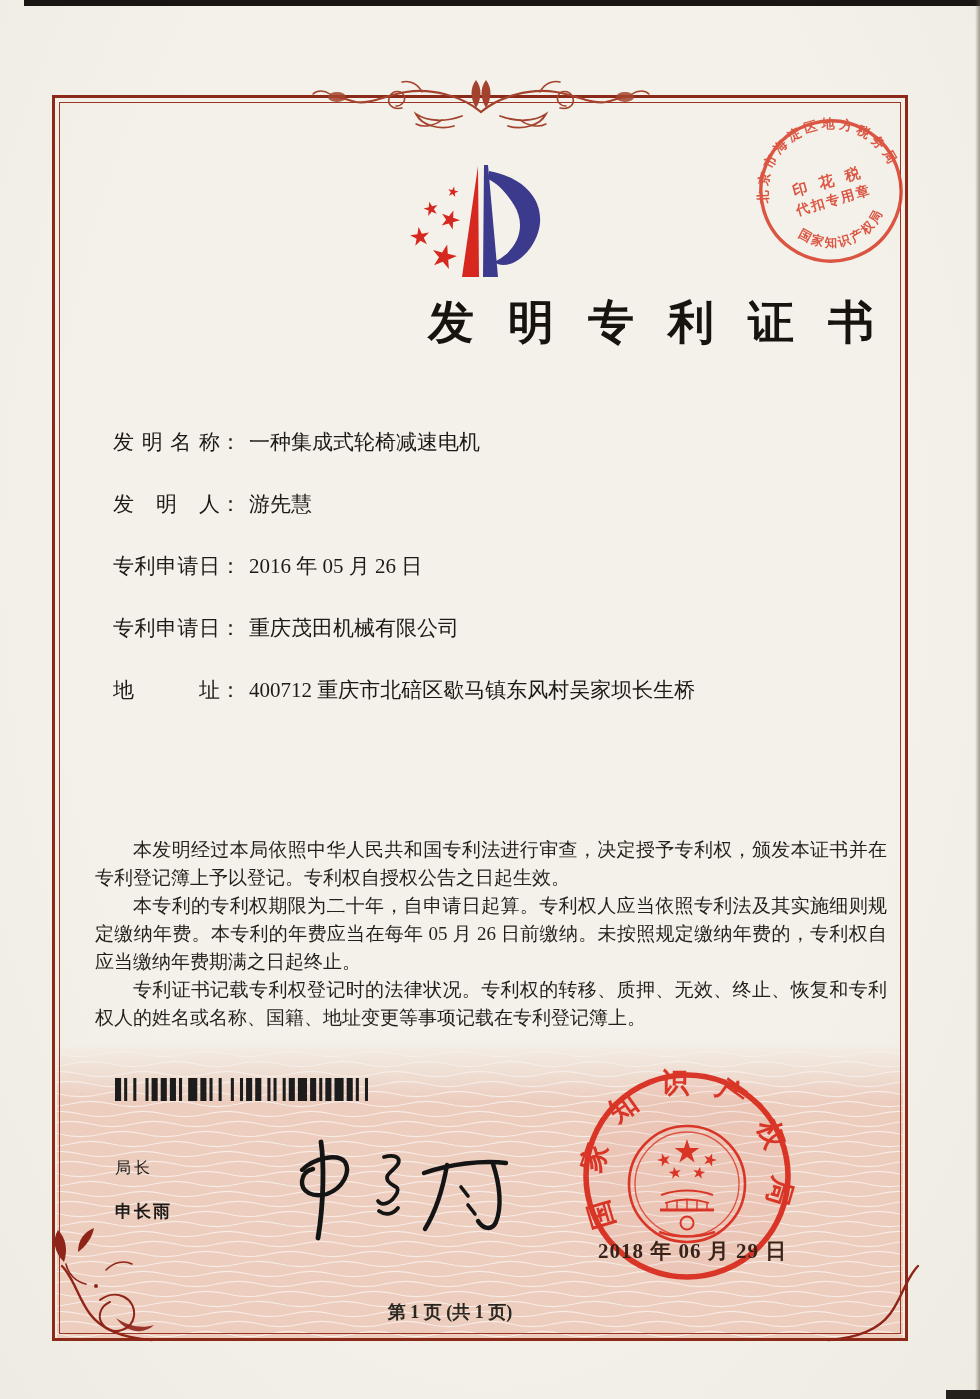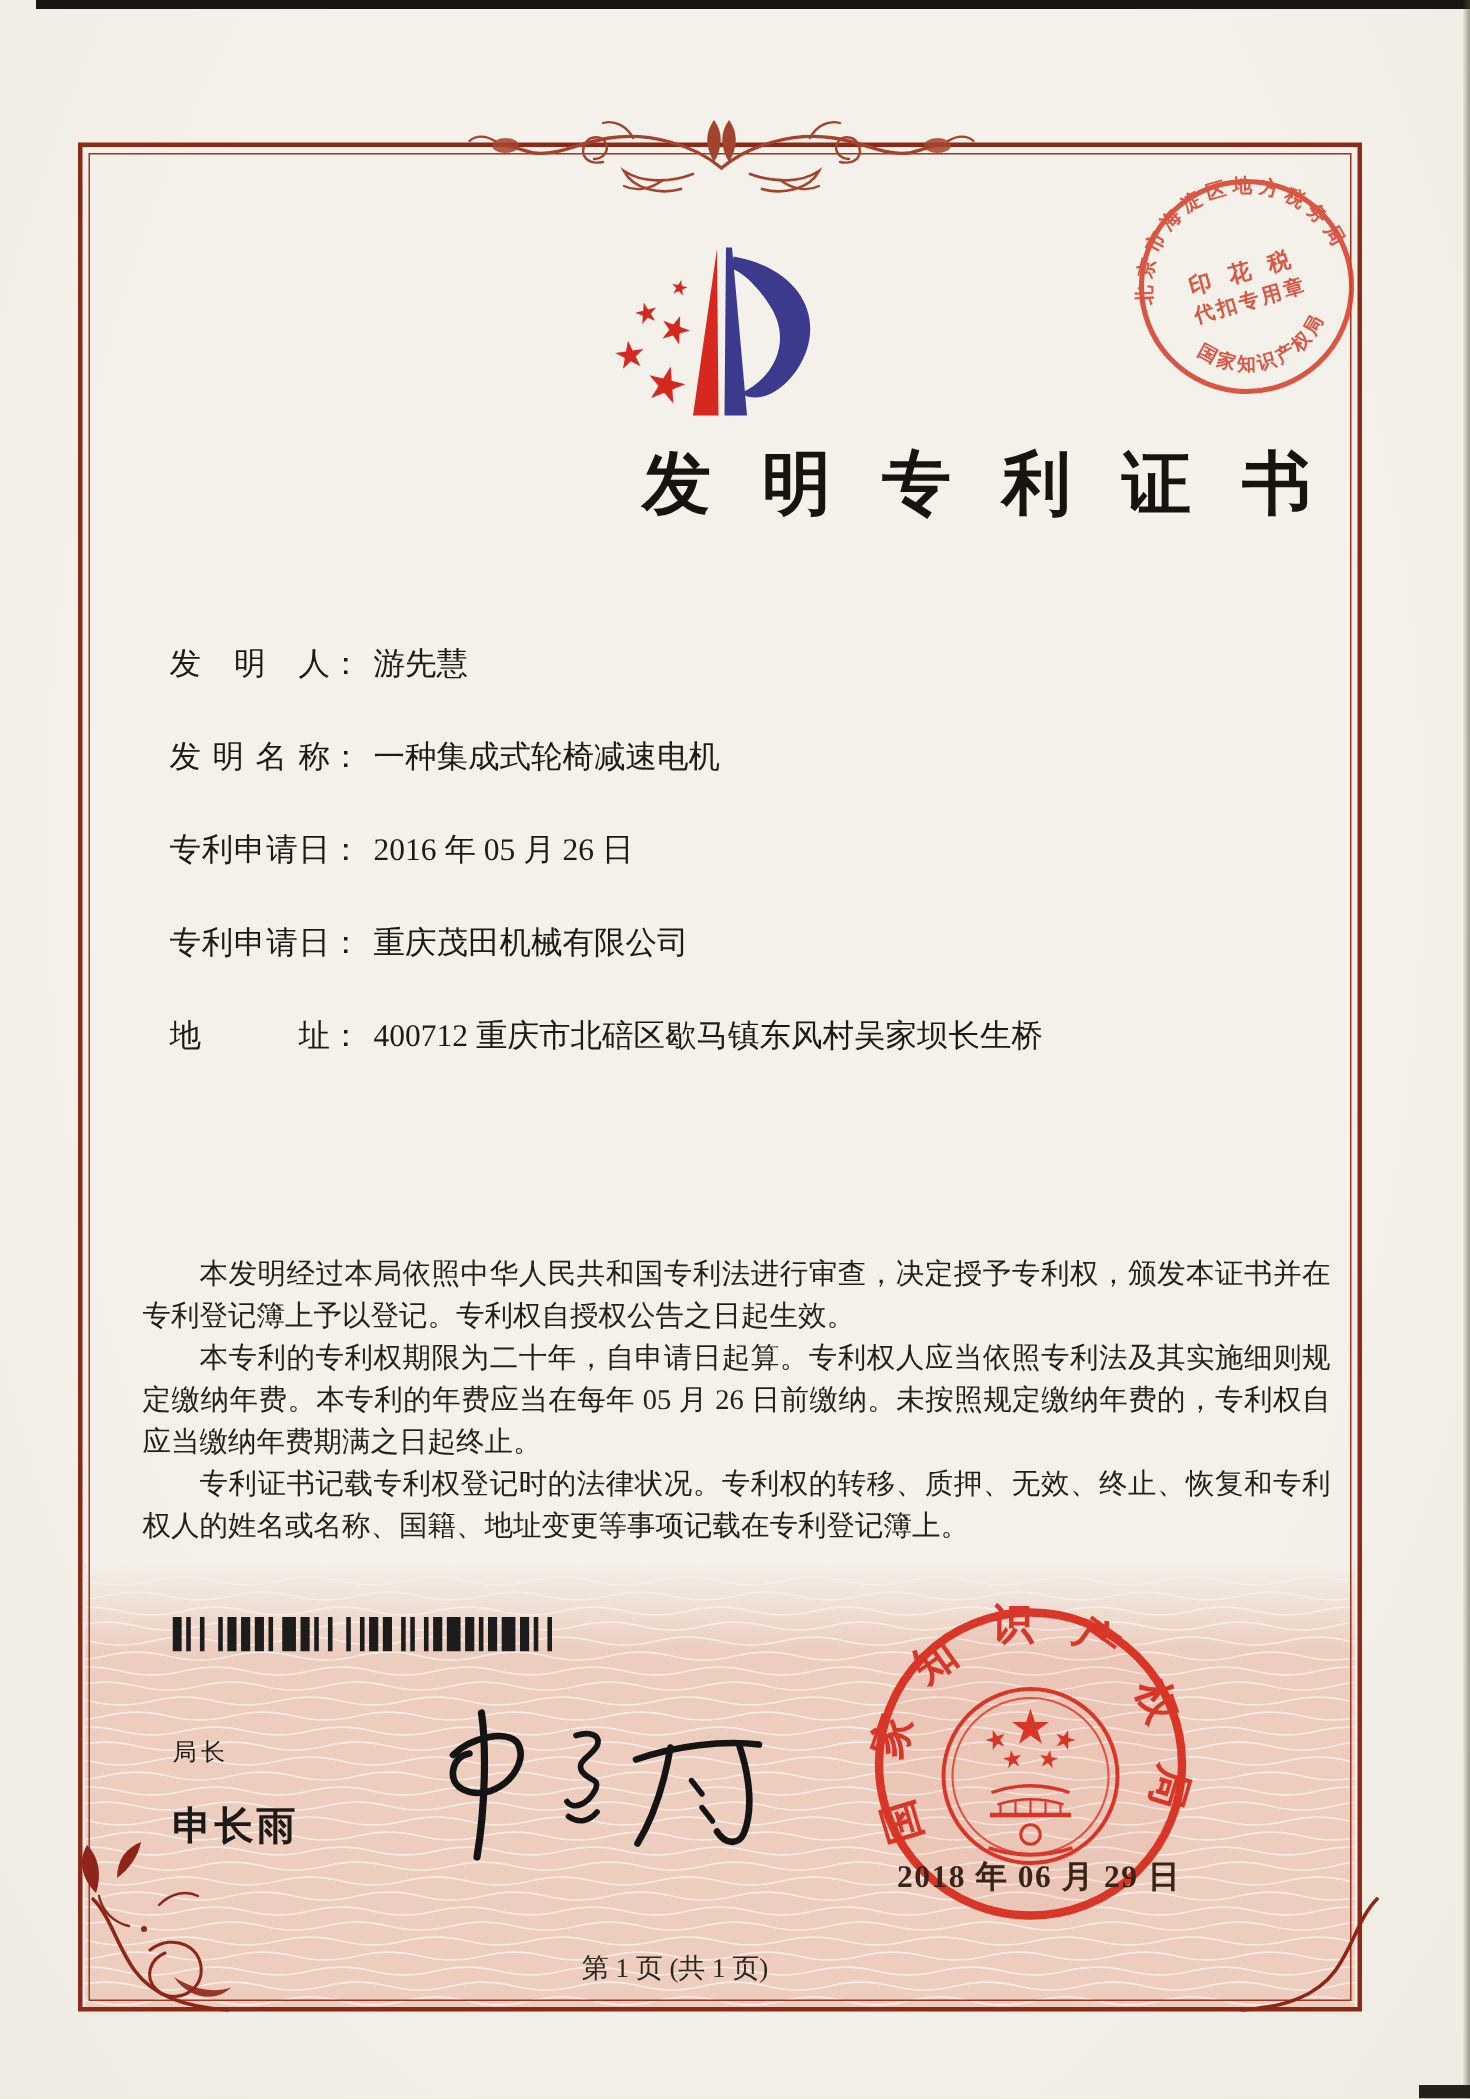--- a/index.html
+++ b/index.html
@@ -29,24 +29,24 @@
   .fields{left:113px;top:428px;width:800px;font-size:21px;color:#1d1a16;}
   .frow{position:relative;height:62px;}
   .flabel{display:inline-block;width:107px;text-align:justify;text-align-last:justify;vertical-align:top;}
   .fcolon{display:inline-block;margin-right:8px;}
   .fright{position:absolute;left:372px;top:0;}
   .paras{left:95px;top:836px;width:792px;font-size:19px;line-height:28px;
          text-align:justify;color:#241f1a;}
   .paras p{margin:0;text-indent:2em;}
   .director-t{left:115px;top:1158px;font-size:16px;font-weight:400;color:#1c1916;
       font-family:"Liberation Sans","DejaVu Sans",sans-serif;letter-spacing:3px;}
-  .director-n{left:115px;top:1200px;font-size:26px;font-weight:600;color:#1c1916;
+  .director-n{left:115px;top:1200px;font-size:17px;font-weight:600;color:#1c1916;
       font-family:"Liberation Sans","DejaVu Sans",sans-serif;letter-spacing:2px;}
   .sealdate{left:598px;top:1237px;font-size:21px;color:#3a241a;letter-spacing:1px;font-weight:600;}
-  .footer{left:52px;right:132px;top:1300px;text-align:center;font-size:18px;color:#2a2620;}
+  .footer{left:52px;right:132px;top:1300px;text-align:center;font-size:18px;color:#2a2620;font-weight:bold;}
   .barcode{left:115px;top:1078px;width:253px;height:23px;}
   svg{display:block;}
 </style>
 </head>
 <body>
 
 <div class="page">
 
   <div class="abs scan-top"></div>
   <div class="abs scan-right"></div>
@@ -144,24 +144,24 @@
       </text>
       <text x="0" y="-5" font-size="15" font-weight="700" text-anchor="middle" letter-spacing="4">印 花 税</text>
       <text x="0" y="14" font-size="13.5" font-weight="700" text-anchor="middle" letter-spacing="2">代扣专用章</text>
     </g>
   </svg>
 
   <div class="abs title">发明专利证书</div>
 
   <div class="abs fields">
     <div class="frow">
+      <span class="flabel">发明名称</span><span class="fcolon">：</span><span>一种集成式轮椅减速电机</span>
+    </div>
+    <div class="frow">
       <span class="flabel">发明人</span><span class="fcolon">：</span><span>游先慧</span>
-    </div>
-    <div class="frow">
-      <span class="flabel">发明名称</span><span class="fcolon">：</span><span>一种集成式轮椅减速电机</span>
     </div>
     <div class="frow">
       <span class="flabel">专利申请日</span><span class="fcolon">：</span><span>2016 年 05 月 26 日</span>
     </div>
     <div class="frow">
       <span class="flabel">专利申请日</span><span class="fcolon">：</span><span>重庆茂田机械有限公司</span>
     </div>
     <div class="frow">
       <span class="flabel">地址</span><span class="fcolon">：</span><span>400712 重庆市北碚区歇马镇东风村吴家坝长生桥</span>
     </div>

